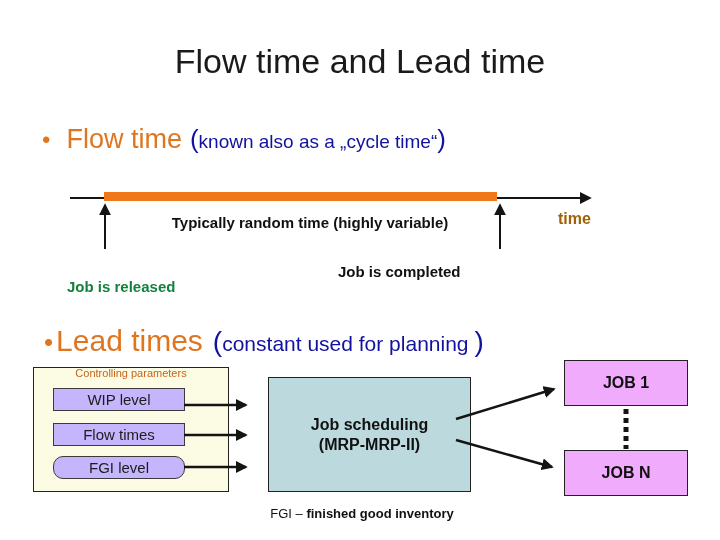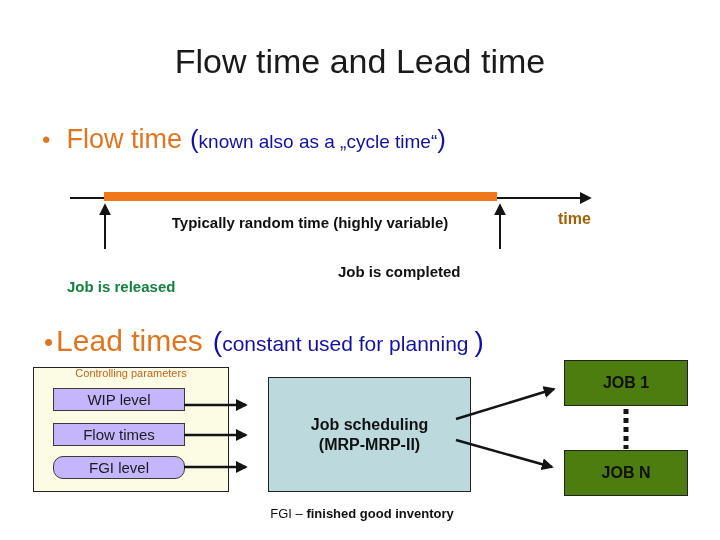--- a/index.html
+++ b/index.html
@@ -36,21 +36,21 @@
   .param{position:absolute;left:53px;width:132px;height:23px;background:#c4b5fd;
     border:1px solid #3a3a3a;box-sizing:border-box;text-align:center;
     font-size:15px;line-height:21px;color:#1c1c1c;}
   .param-wip{top:388px;}
   .param-flow{top:423px;}
   .param-fgi{top:456px;border-radius:10px;}
   .sched{position:absolute;left:268px;top:377px;width:203px;height:115px;
     background:#BCD9DD;border:1px solid #222;box-sizing:border-box;
     display:flex;flex-direction:column;justify-content:center;align-items:center;
     font-weight:bold;font-size:16px;color:#111;line-height:20px;}
-  .job{position:absolute;left:564px;width:124px;height:46px;background:#4d7c0f;
+  .job{position:absolute;left:564px;width:124px;height:46px;background:#f0abfc;
     border:1px solid #222;box-sizing:border-box;display:flex;align-items:center;
     justify-content:center;font-size:16px;font-weight:600;color:#111;}
   .job-1{top:360px;}
   .job-n{top:450px;}
   .footnote{position:absolute;left:222px;top:506px;width:280px;text-align:center;
     font-size:13px;color:#111;}
   .footnote .fn-bold{font-weight:bold;}
   .overlay{position:absolute;left:0;top:0;width:720px;height:540px;pointer-events:none;}
 </style>
 </head>

